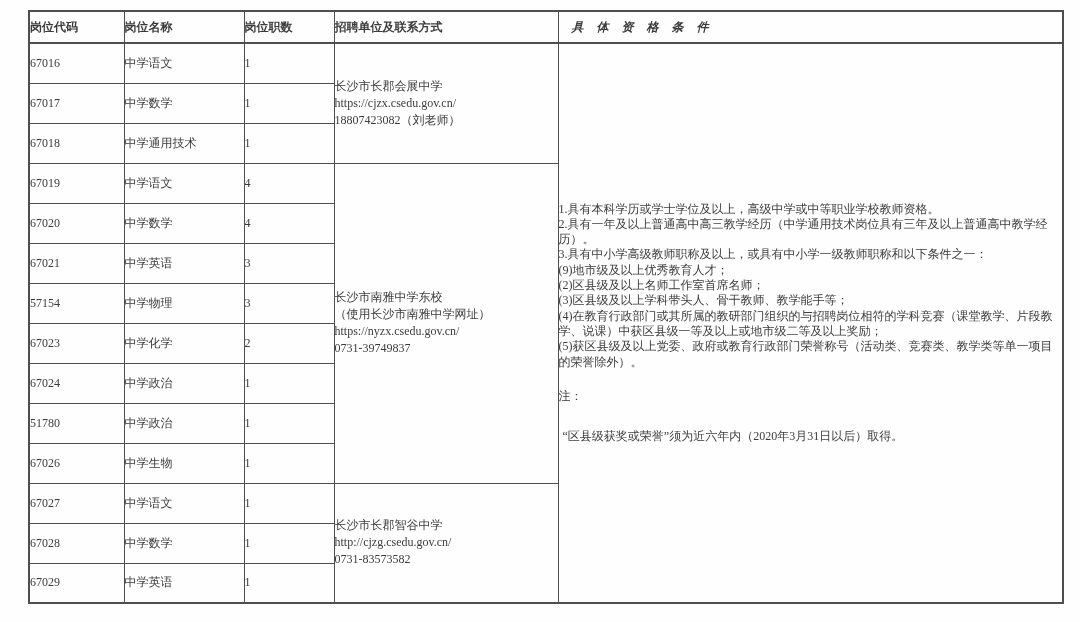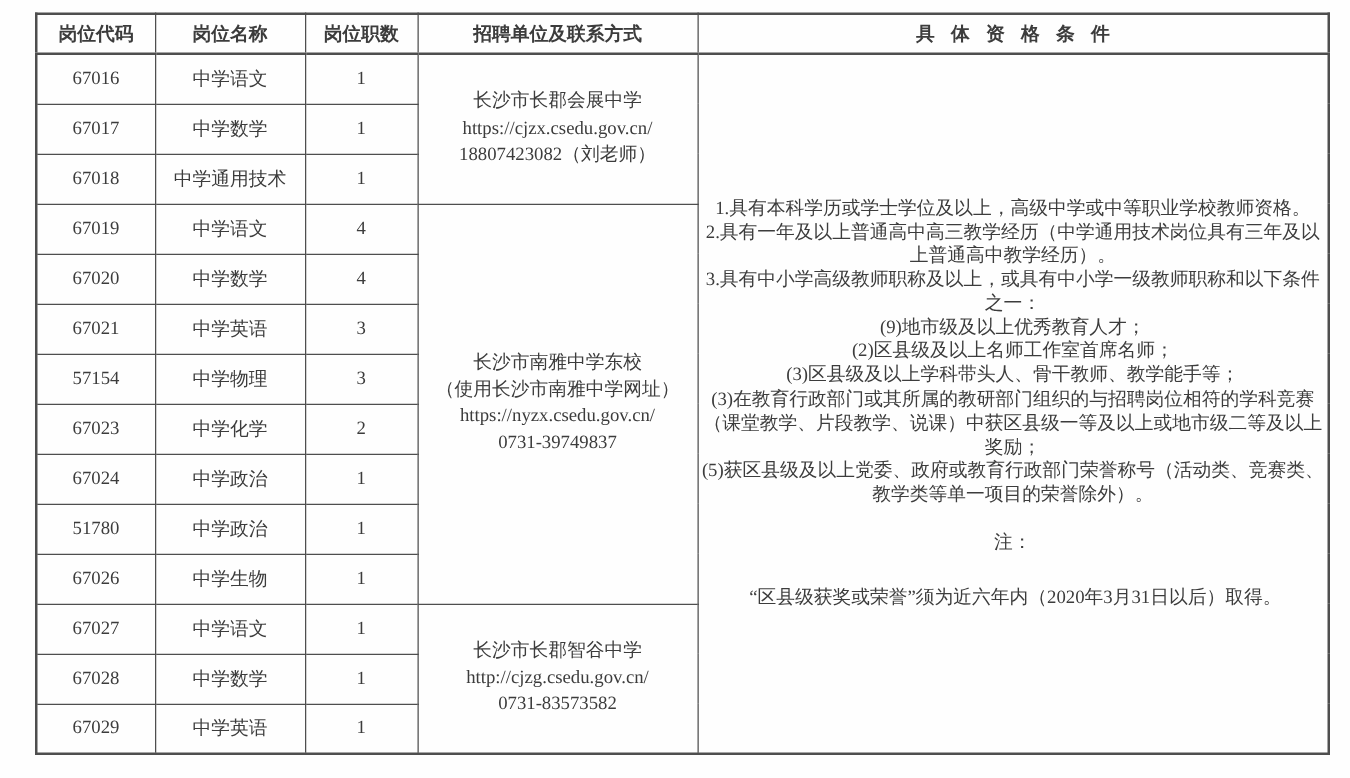--- a/index.html
+++ b/index.html
@@ -21,35 +21,36 @@
     left: 28px;
     top: 10px;
     width: 1034px;
     border-collapse: collapse;
     table-layout: fixed;
     border: 2px solid #4e4e4e;
   }
   table.recruit th,
   table.recruit td {
     border: 1px solid #4e4e4e;
-    text-align: center;
+    text-align: left;
     vertical-align: middle;
-    font-size: 15px;
+    font-size: 12px;
     color: #3c3c3c;
     padding: 0;
     overflow: hidden;
   }
   table.recruit th {
     font-weight: bold;
     height: 30px;
     border-bottom: 2px solid #4e4e4e;
   }
   th.qual-header {
     letter-spacing: 13px;
     text-indent: 13px;
+    font-style: italic;
   }
   tr.data-row { height: 40px; }
   td.unit-cell {
     line-height: 1.42;
     font-size: 14.5px;
   }
   td.unit-cell .unit-line { white-space: nowrap; }
   td.qual-cell {
     text-align: left;
     vertical-align: middle;
@@ -93,21 +94,21 @@
           <div class="unit-line">https://cjzx.csedu.gov.cn/</div>
           <div class="unit-line">18807423082（刘老师）</div>
         </td>
         <td class="qual-cell" rowspan="14">
           <div class="para">1.具有本科学历或学士学位及以上，高级中学或中等职业学校教师资格。</div>
           <div class="para">2.具有一年及以上普通高中高三教学经历（中学通用技术岗位具有三年及以上普通高中教学经历）。</div>
           <div class="para">3.具有中小学高级教师职称及以上，或具有中小学一级教师职称和以下条件之一：</div>
           <div class="para">(9)地市级及以上优秀教育人才；</div>
           <div class="para">(2)区县级及以上名师工作室首席名师；</div>
           <div class="para">(3)区县级及以上学科带头人、骨干教师、教学能手等；</div>
-          <div class="para">(3)在教育行政部门或其所属的教研部门组织的与招聘岗位相符的学科竞赛（课堂教学、片段教学、说课）中获区县级一等及以上或地市级二等及以上奖励；</div>
+          <div class="para">(4)在教育行政部门或其所属的教研部门组织的与招聘岗位相符的学科竞赛（课堂教学、片段教学、说课）中获区县级一等及以上或地市级二等及以上奖励；</div>
           <div class="para">(5)获区县级及以上党委、政府或教育行政部门荣誉称号（活动类、竞赛类、教学类等单一项目的荣誉除外）。</div>
           <div class="para note-label">注：</div>
           <div class="para note-text">“区县级获奖或荣誉”须为近六年内（2020年3月31日以后）取得。</div>
         </td>
       </tr>
       <tr class="data-row">
         <td>67017</td>
         <td>中学数学</td>
         <td>1</td>
       </tr>

